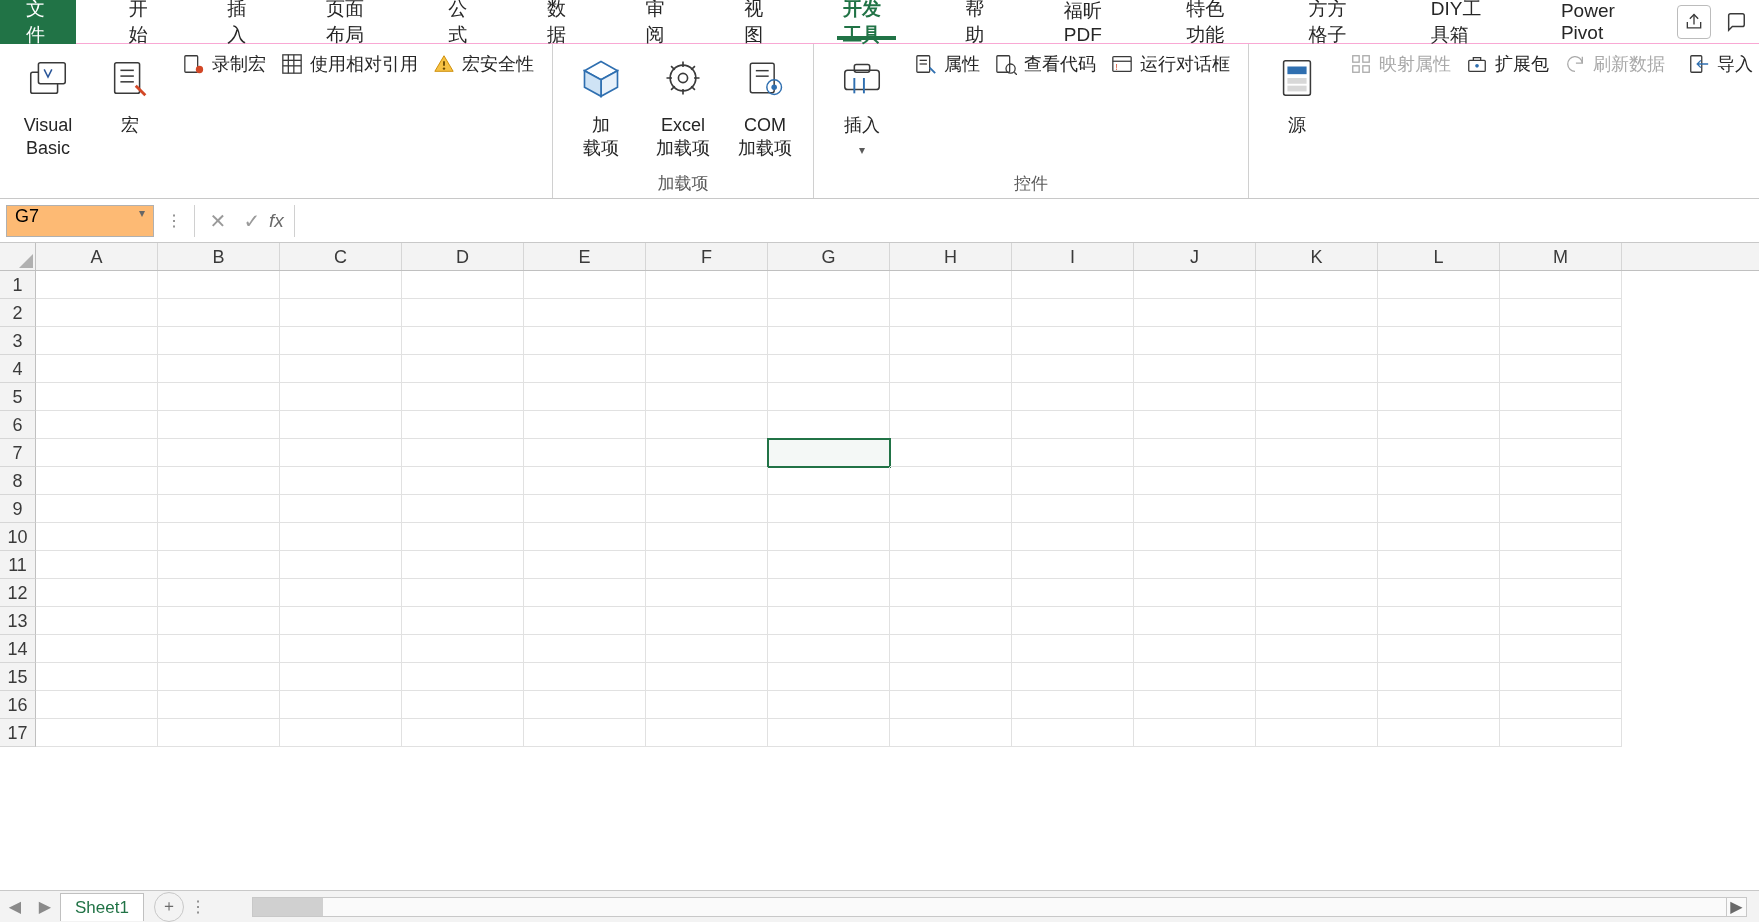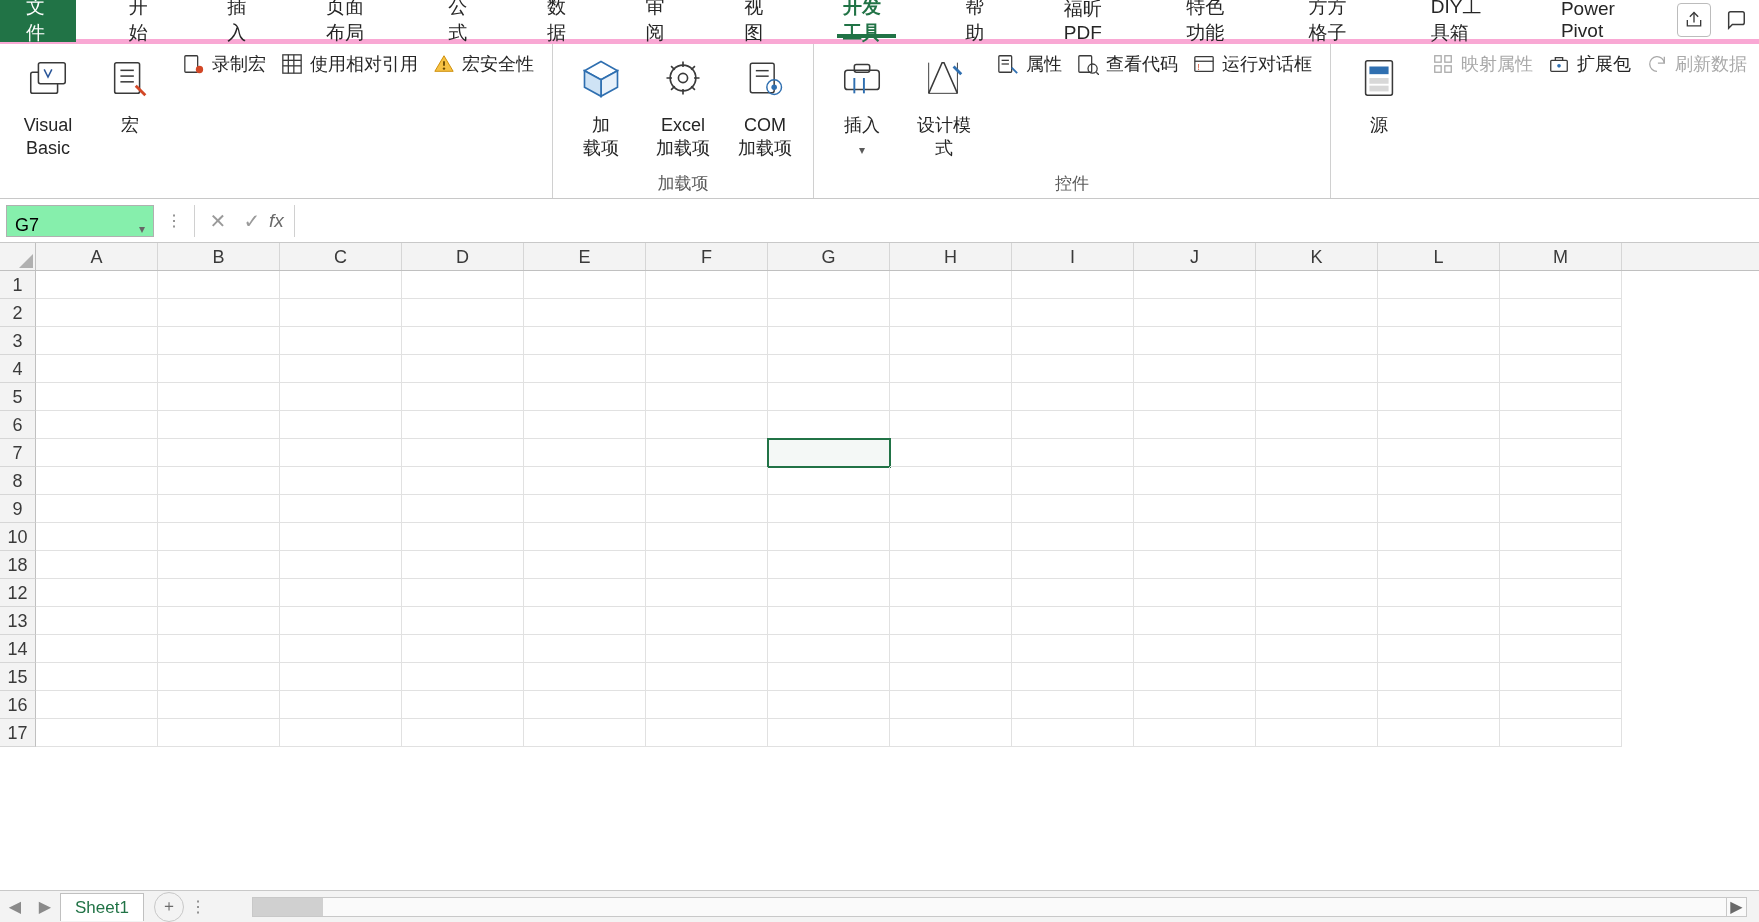--- a/index.html
+++ b/index.html
@@ -1,19 +1,19 @@
 <!DOCTYPE html>
 <html><head>
 <meta charset="utf-8">
 <style>
 * { box-sizing: border-box; margin: 0; padding: 0; font-family: "Microsoft YaHei", "Segoe UI", sans-serif; }
 body { background: #fff; width: 1759px; height: 922px; overflow: hidden; position: relative; }
 
 
-.tabbar { display: flex; align-items: center; height: 44px; background: #fff; border-bottom: 5px solid #f9a8d4; gap: 31px; }
+.tabbar { display: flex; align-items: center; height: 44px; background: #fff; border-bottom: 1px solid #f9a8d4; gap: 31px; }
 .tab { padding: 0 22px; height: 44px; display: flex; align-items: center; font-size: 19px; color: #262626; cursor: pointer; position: relative; }
 .tab-file { background: #217346; color: #fff; font-weight: 500; padding: 0 26px; }
 .tab-active { color: #217346; font-weight: 700; }
 .tab-active::after { content:""; position:absolute; left:18%; right:18%; bottom:4px; height:4px; background:#217346; }
 .tab-extra { margin-left:auto; padding-right:6px; display:flex; gap:8px; }
 .tab-extra .sqbtn { width:34px; height:34px; border:1px solid #bcbcbc; border-radius:4px; display:flex; align-items:center; justify-content:center; cursor:pointer; color:#3a3a3a; }
 
 
 .ribbon { display:flex; height:155px; background:#fff; border-bottom:1px solid #c8c8c8; }
 .group { display:flex; flex-direction:column; justify-content:space-between; padding:4px 14px 2px; border-right:1px solid #d0d0d0; }
@@ -22,21 +22,21 @@
 .bigbtn { display:flex; flex-direction:column; gap:8px; padding:2px 6px; cursor:pointer; text-align:center; line-height:1.25; font-size:18px; color:#262626; }
 .bigbtn .ic { width:56px; height:56px; display:flex; align-items:center; justify-content:center; }
 .small-col { display:flex; flex-direction:row; gap:6px; padding-top:2px; }
 .smallbtn { display:flex; align-items:center; gap:6px; cursor:pointer; font-size:18px; color:#262626; padding:2px 4px; white-space:nowrap; }
 .smallbtn .sic { width:24px; height:24px; display:flex; align-items:center; justify-content:center; }
 .disabled { color:#a9a9a9; }
 .chev { font-size:12px; color:#5a5a5a; margin-top:-2px; }
 
 
 .fbar { display:flex; align-items:center; height:44px; border-bottom:1px solid #c8c8c8; }
-.namebox { width:148px; height:32px; margin:12px 6px; border:1px solid #b0b0b0; display:flex; align-items:flex-end; justify-content:space-between; padding:0 8px; font-size:18px; cursor:text; background:#86efac; }
+.namebox { width:148px; height:32px; margin:12px 6px; border:1px solid #b0b0b0; display:flex; align-items:flex-start; justify-content:space-between; padding:0 8px; font-size:18px; cursor:text; background:#fdba74; }
 .namebox .dd { font-size:12px; color:#666; }
 .fsep { width:1px; height:32px; background:#d0d0d0; margin:0 6px; }
 .fdots { color:#828282; font-size:16px; padding:0 6px; cursor:pointer; }
 .fbtn { width:34px; height:34px; display:flex; align-items:center; justify-content:center; font-size:20px; color:#9a9a9a; cursor:pointer; }
 .fxlbl { font-style:italic; font-size:19px; color:#6a6a6a; padding-right:10px; }
 .finput { flex:1; height:32px; border:none; outline:none; font-size:18px; padding:0 8px; border-left:1px solid #d0d0d0; }
 
 
 .grid { position:relative; width:100%; }
 .corner { position:absolute; left:0; top:0; width:36px; height:28px; border-right:1px solid #c0c0c0; border-bottom:1px solid #c0c0c0; background:#f3f3f3; }
@@ -205,30 +205,20 @@
           <svg width="46" height="46" viewBox="0 0 48 48" fill="none" stroke="#3a3a3a" stroke-width="1.6">
               <rect x="6" y="16" width="36" height="20" rx="3"></rect>
               <rect x="16" y="10" width="16" height="8" rx="2"></rect>
               <line x1="16" y1="24" x2="16" y2="40" stroke="#2f6fb0" stroke-width="2"></line>
               <line x1="26" y1="24" x2="26" y2="40" stroke="#2f6fb0" stroke-width="2"></line>
             </svg>
         </span>
         <span>插入</span>
         <span class="chev">▾</span>
       </div>
-      <div class="bigbtn">
-        <span class="ic">
-          <svg width="46" height="46" viewBox="0 0 48 48" fill="none" stroke="#3a3a3a" stroke-width="1.6">
-              <path d="M8 40 L22 8 L24 8 L38 40"></path>
-              <path d="M8 40 L38 40 M8 8 L8 40 M38 8 L38 40" stroke-width="1"></path>
-              <line x1="34" y1="12" x2="42" y2="20" stroke="#2f6fb0" stroke-width="3"></line>
-            </svg>
-        </span>
-        <span>设计模式</span>
-      </div>
       <div class="small-col">
         <div class="smallbtn">
           <span class="sic">
             <svg width="22" height="22" viewBox="0 0 24 24" fill="none" stroke="#3a3a3a" stroke-width="1.4">
                 <rect x="2" y="3" width="14" height="18" rx="1"></rect>
                 <line x1="5" y1="8" x2="13" y2="8"></line>
                 <line x1="5" y1="12" x2="13" y2="12"></line>
                 <path d="M16 16l6 6" stroke="#2f6fb0" stroke-width="2"></path>
               </svg>
           </span>
@@ -367,21 +357,21 @@
       <div class="rowhdr">1</div>
       <div class="rowhdr">2</div>
       <div class="rowhdr">3</div>
       <div class="rowhdr">4</div>
       <div class="rowhdr">5</div>
       <div class="rowhdr">6</div>
       <div class="rowhdr">7</div>
       <div class="rowhdr">8</div>
       <div class="rowhdr">9</div>
       <div class="rowhdr">10</div>
-      <div class="rowhdr">18</div>
+      <div class="rowhdr">11</div>
       <div class="rowhdr">12</div>
       <div class="rowhdr">13</div>
       <div class="rowhdr">14</div>
       <div class="rowhdr">15</div>
       <div class="rowhdr">16</div>
       <div class="rowhdr">17</div>
     </div>
   <div class="cells" id="cells">
       <div class="row">
         <div class="cell"></div>

